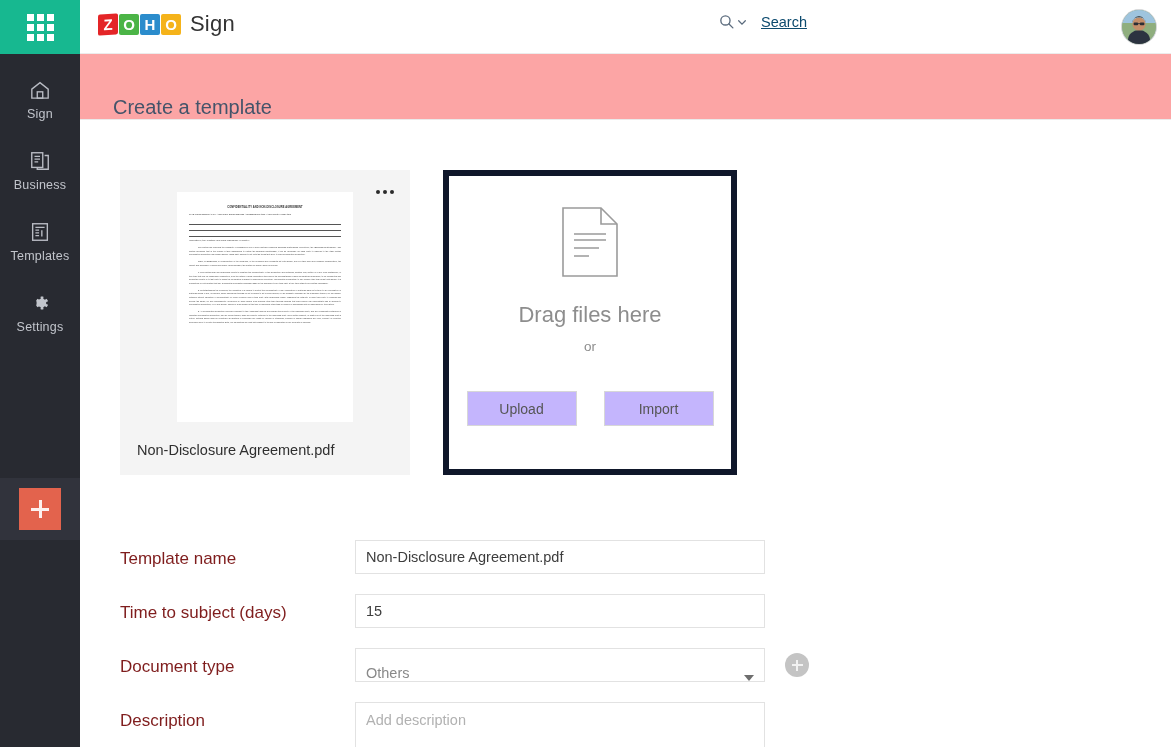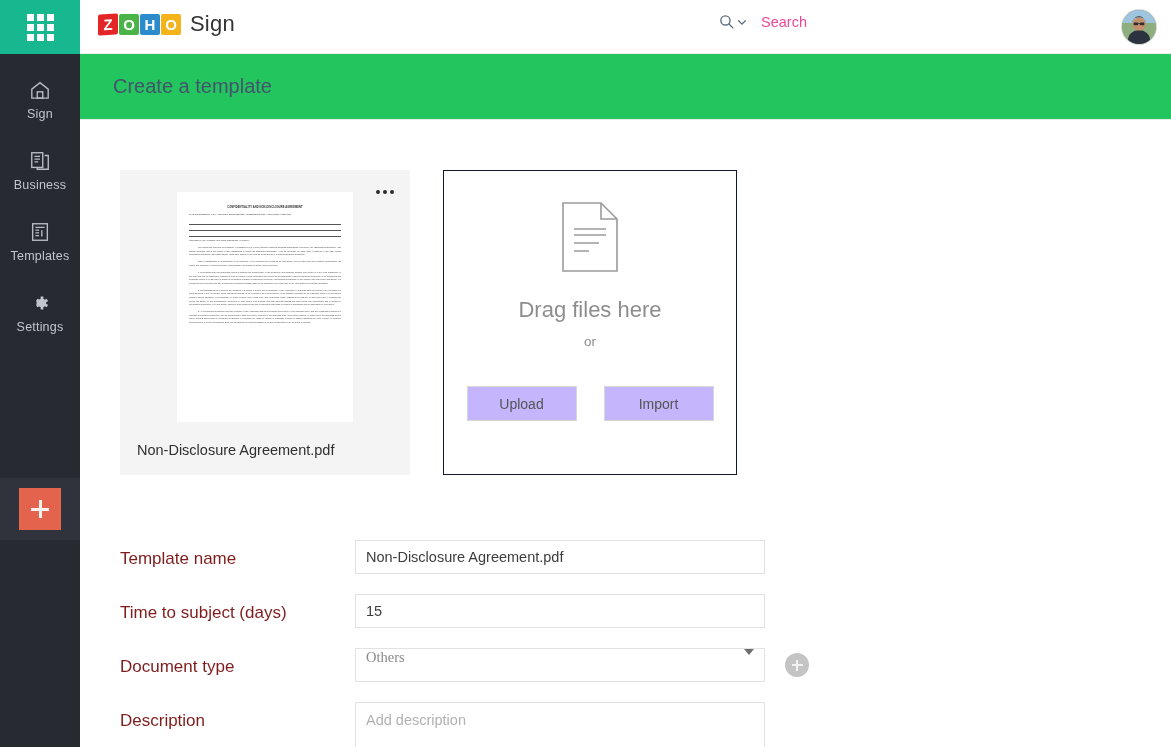--- a/index.html
+++ b/index.html
@@ -84,38 +84,38 @@
   .zl-o1 { background: #4bb446; border-radius: 50%; }
   .zl-h { background: #2b8ccc; }
   .zl-o2 { background: #f5b31a; border-radius: 50%; }
   .brand-name { font-size: 22px; color: #333333; letter-spacing: .2px; }
 
   .search-area {
     position: absolute; left: 638px; top: 13px;
     display: flex; align-items: center; gap: 14px;
   }
   .search-toggle { display: flex; align-items: center; gap: 2px; cursor: pointer; color: #5b6b7d; }
-  .search-placeholder { font-size: 14.5px; color: #ec4899; }
+  .search-placeholder { font-size: 14.5px; color: #0c4a6e; text-decoration: underline; }
 
   .avatar {
     position: absolute; right: 14px; top: 9px;
     width: 36px; height: 36px; border-radius: 50%;
     overflow: hidden; cursor: pointer;
     background: #9fb3c8;
     border: 1px solid #d9d9d9;
   }
   .avatar svg { display: block; }
 
   
   .page-header {
     position: absolute; left: 80px; top: 54px;
     width: 1091px; height: 66px;
-    background: #22c55e;
+    background: #fca5a5;
     border-bottom: 1px solid #eaeaea;
-    display: flex; align-items: center;
+    display: flex; align-items: flex-end;
   }
   .page-title {
     margin-left: 33px;
     font-size: 20px; color: #44546a; font-weight: normal;
   }
 
   
   .content { position: absolute; left: 80px; top: 120px; width: 1091px; height: 627px; background: #fff; }
 
   .cards-row { position: absolute; left: 40px; top: 50px; display: flex; gap: 33px; }
@@ -152,21 +152,21 @@
   }
   .dots-menu i { width: 4px; height: 4px; border-radius: 50%; background: #2b2b2b; display: block; }
   .doc-card-name {
     position: absolute; left: 17px; bottom: 0; height: 50px;
     display: flex; align-items: center;
     font-size: 14.5px; color: #2f2f2f;
   }
 
   .drop-card {
     width: 294px; height: 305px;
-    border: 1px solid #0f172a;
+    border: 6px solid #0f172a;
     background: #ffffff;
     display: flex; flex-direction: column; align-items: center;
     padding-top: 30px;
   }
   .drop-icon { margin-bottom: 20px; }
   .drop-title { font-size: 22px; color: #8d8d8d; margin-bottom: 11px; }
   .drop-or { font-size: 13.5px; color: #8d8d8d; margin-bottom: 37px; }
   .drop-buttons { display: flex; gap: 27px; }
   .drop-btn {
     width: 110px; height: 35px;
@@ -188,25 +188,24 @@
     border: 1px solid #e2e2e2; background: #fff;
     padding: 0 10px;
     font-size: 14.5px; color: #3d3d3d;
     font-family: "Liberation Sans", sans-serif;
     outline: none;
   }
   .txt-input::placeholder { color: #b1b1b1; }
   .select-box {
     width: 410px; height: 34px;
     border: 1px solid #e2e2e2; background: #fff;
-    display: flex; align-items: flex-start; justify-content: space-between;
+    display: flex; align-items: flex-end; justify-content: space-between;
     padding: 0 10px;
     font-size: 14.5px; color: #898989;
     cursor: pointer;
-    font-family: Liberation Serif, serif;
   }
   .caret { width: 0; height: 0; border-left: 5px solid transparent;
            border-right: 5px solid transparent; border-top: 6px solid #6e6e6e; }
   .add-type-btn {
     position: absolute; left: 430px; top: 5px;
     width: 24px; height: 24px; border-radius: 50%;
     background: #c4c4c4; border: none; cursor: pointer; padding: 0;
     display: flex; align-items: center; justify-content: center;
   }
   .add-type-plus { position: relative; width: 11px; height: 11px; }

